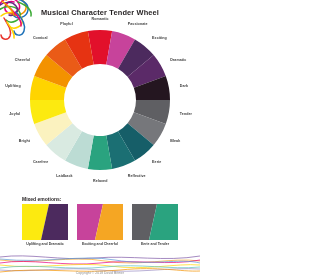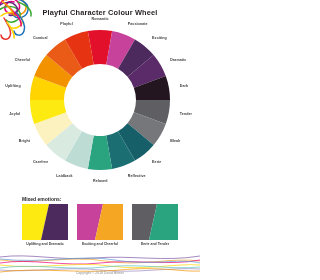--- a/index.html
+++ b/index.html
@@ -73,21 +73,21 @@
         <path d="M6 20 C10 27 14 32 12 38 C10 43 4 42 3 37" stroke="#e8352e"></path>
         <path d="M18 14 C24 20 28 27 26 33 C24 39 17 38 16 33" stroke="#1d71b8"></path>
         <path d="M12 10 C18 16 24 22 23 28" stroke="#e6007e"></path>
         <path d="M20 4 C28 7 34 12 33 18" stroke="#3aaa35"></path>
         <path d="M4 3 C10 8 15 12 16 17" stroke="#f39200"></path>
         <path d="M9 24 C13 30 17 35 16 40" stroke="#ffd500"></path>
       </g>
     </svg>
   </div>
 
-  <div class="title">Playful Character Colour Wheel</div>
+  <div class="title">Musical Character Tender Wheel</div>
 
   <div class="wheel-wrap">
     <svg class="wheel" viewBox="0 0 152 152">
       <g id="wheel-segments">
           <path d="M 63.84462756331488 7.063457289145433 A 70 70 0 0 1 88.15537243668513 7.063457289145433 L 82.2513343960095 40.54692089156051 A 36 36 0 0 0 69.7486656039905 40.54692089156051 Z" fill="#e2102b"></path>
           <path d="M 88.15537243668513 7.063457289145433 A 70 70 0 0 1 111 15.378221735089298 L 94 44.82308546376021 A 36 36 0 0 0 82.2513343960095 40.54692089156051 Z" fill="#c7439b"></path>
           <path d="M 111 15.378221735089298 A 70 70 0 0 1 129.62311101832847 31.00486732194225 L 103.57759995228321 52.859646051284585 A 36 36 0 0 0 94 44.82308546376021 Z" fill="#4c2a5e"></path>
           <path d="M 129.62311101832847 31.00486732194225 A 70 70 0 0 1 141.7784834550136 52.05858996720319 L 109.8289343482927 63.687274840275926 A 36 36 0 0 0 103.57759995228321 52.859646051284585 Z" fill="#5b2a68"></path>
           <path d="M 141.7784834550136 52.05858996720319 A 70 70 0 0 1 146 76 L 112 76 A 36 36 0 0 0 109.8289343482927 63.687274840275926 Z" fill="#241620"></path>
           <path d="M 146 76 A 70 70 0 0 1 141.7784834550136 99.94141003279681 L 109.8289343482927 88.31272515972407 A 36 36 0 0 0 112 76 Z" fill="#5f5f63"></path>

